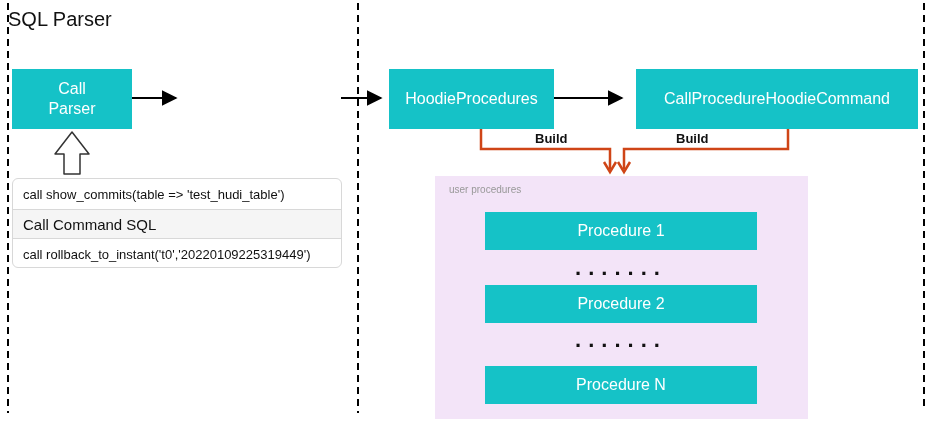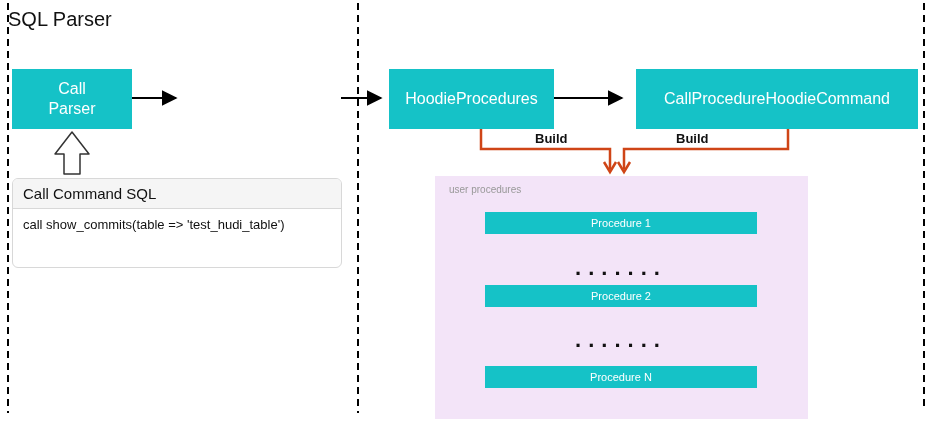--- a/index.html
+++ b/index.html
@@ -37,22 +37,22 @@
 
   .sql-panel{position:absolute;left:12px;top:178px;width:330px;height:90px;
              border:1px solid var(--sql_border);border-radius:6px;background:#ffffff;overflow:hidden;}
   .sql-row{height:30px;display:flex;align-items:center;padding:0 10px;font-size:13px;white-space:nowrap;}
   .sql-header{background:var(--sql_header_bg);font-size:15px;border-bottom:1px solid var(--sql_border);}
   .sql-row + .sql-row{border-top:1px solid var(--sql_border);}
   .sql-row.sql-header + .sql-row{border-top:none;}
 
   .user-procs{position:absolute;left:435px;top:176px;width:373px;height:243px;background:var(--container_bg);}
   .user-procs-label{position:absolute;left:14px;top:8px;font-size:10px;color:var(--container_label);}
-  .proc-node{position:absolute;left:50px;width:272px;height:22px;background:var(--node_fill);color:var(--node_text);
-             display:flex;align-items:center;justify-content:center;font-size:11px;}
+  .proc-node{position:absolute;left:50px;width:272px;height:38px;background:var(--node_fill);color:var(--node_text);
+             display:flex;align-items:center;justify-content:center;font-size:16px;}
   .proc-1{top:36px;} .proc-2{top:109px;} .proc-n{top:190px;}
   .dots-row{position:absolute;left:50px;width:272px;height:24px;display:flex;align-items:center;justify-content:center;
             font-weight:bold;font-size:22px;letter-spacing:7px;color:var(--text_black);}
   .dots-1{top:80px;} .dots-2{top:152px;}
 
   .stroke-dash{stroke:var(--arrow_black);stroke-width:2;stroke-dasharray:7 5;fill:none;}
   .stroke-black{stroke:var(--arrow_black);stroke-width:2;fill:none;}
   .mk-black{fill:var(--arrow_black);}
   .stroke-orange{stroke:var(--connector_orange);stroke-width:2.5;fill:none;}
   .hollow-arrow{fill:#ffffff;stroke:#333333;stroke-width:1.5;stroke-linejoin:round;}
@@ -102,22 +102,23 @@
   <div class="section-title title-left">SQL Parser</div>
 
   <div class="node node-call-command">Call Parser</div>
   <div class="node node-hoodie">HoodieProcedures</div>
   <div class="node node-cphc">CallProcedureHoodieCommand</div>
 
   <div class="edge-label edge-label-build">Build</div>
   <div class="edge-label edge-label-call">Build</div>
 
   <div class="sql-panel">
+    <div class="sql-row">call show_commits(table =&gt; 'test_hudi_table')</div>
     <div class="sql-row sql-header">Call Command SQL</div>
-    <div class="sql-row">call show_commits(table =&gt; 'test_hudi_table')</div>
+    <div class="sql-row">call rollback_to_instant('t0','20220109225319449')</div>
   </div>
 
   <div class="user-procs">
     <div class="user-procs-label">user procedures</div>
     <div class="proc-node proc-1">Procedure 1</div>
     <div class="dots-row dots-1">.......</div>
     <div class="proc-node proc-2">Procedure 2</div>
     <div class="dots-row dots-2">.......</div>
     <div class="proc-node proc-n">Procedure N</div>
   </div>

